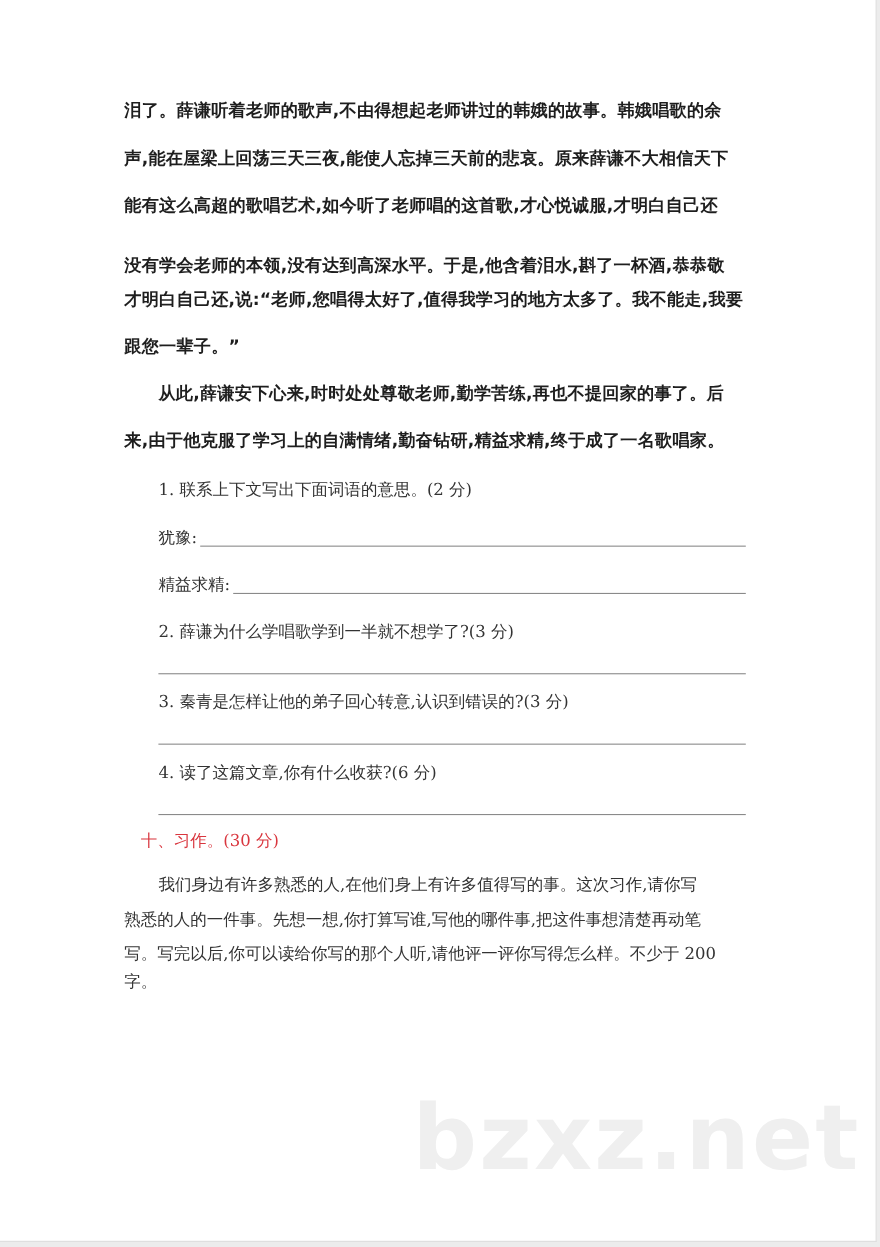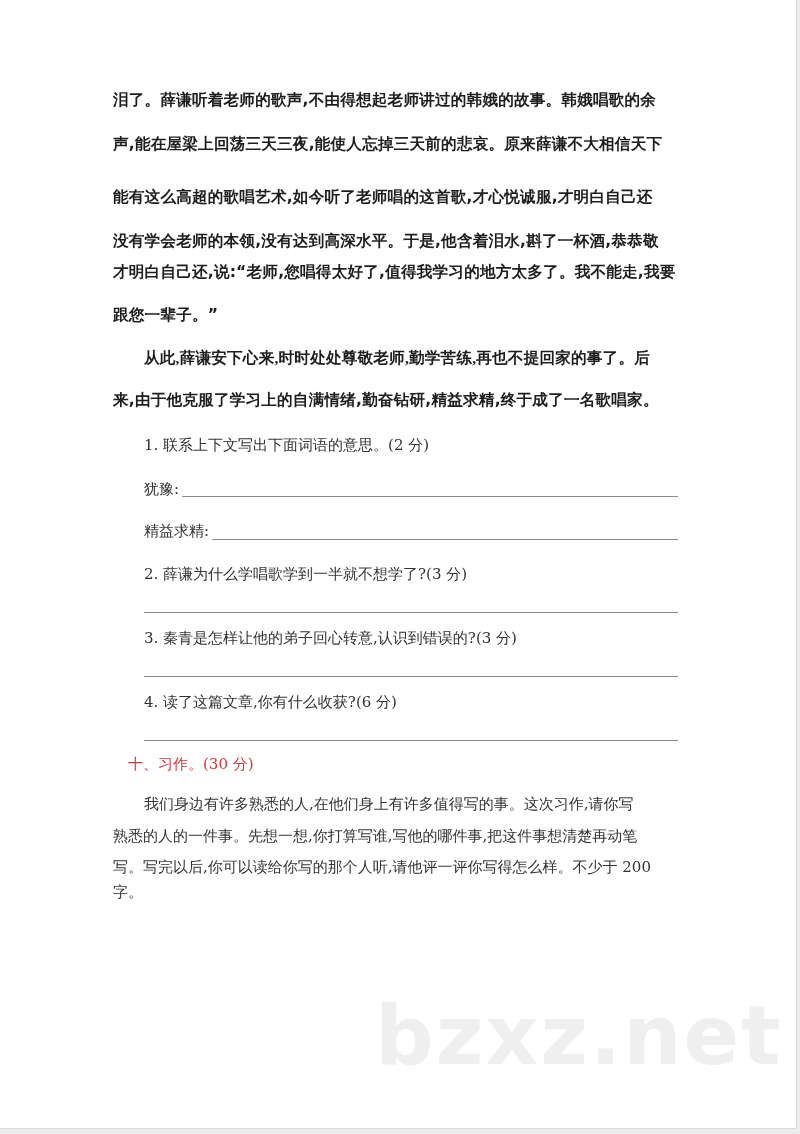--- a/index.html
+++ b/index.html
@@ -8,21 +8,21 @@
     font-family: "DejaVu Sans", "Liberation Sans", sans-serif;
   }
   .page {
     position: absolute; left: 0; top: 0; width: 796px; height: 1128px;
     background: #ffffff; border-right: 1px solid #dcdcdc; border-bottom: 1px solid #dcdcdc;
   }
   .line {
     position: absolute; left: 113px; width: 565px; font-size: 15.6px; color: #1e1e1e;
     font-weight: bold; white-space: nowrap; line-height: 20px; letter-spacing: 0.2px;
   }
-  .indent { padding-left: 31px; font-family: Liberation Serif, serif; }
+  .indent { padding-left: 31px; }
   .q {
     position: absolute; left: 144px; font-size: 15px; color: #333; white-space: nowrap;
     font-family: "DejaVu Serif", "Liberation Serif", serif; line-height: 20px;
   }
   .rule { position: absolute; height: 0; border-top: 1.6px solid #8a8a8a; }
   .heading-red {
     position: absolute; left: 128px; font-size: 15px; color: #d9363e; white-space: nowrap;
     font-family: "DejaVu Serif", "Liberation Serif", serif; line-height: 20px;
   }
   .essay {
@@ -34,21 +34,21 @@
     color: #efefef; font-family: "DejaVu Sans", "Liberation Sans", sans-serif; letter-spacing: 2px;
   }
 </style>
 </head>
 <body>
 
 <div class="page">
 
   <div class="line" style="top:90px">泪了。薛谦听着老师的歌声,不由得想起老师讲过的韩娥的故事。韩娥唱歌的余</div>
   <div class="line" style="top:134px">声,能在屋梁上回荡三天三夜,能使人忘掉三天前的悲哀。原来薛谦不大相信天下</div>
-  <div class="line" style="top:187px">能有这么高超的歌唱艺术,如今听了老师唱的这首歌,才心悦诚服,才明白自己还</div>
+  <div class="line" style="top:177px">能有这么高超的歌唱艺术,如今听了老师唱的这首歌,才心悦诚服,才明白自己还</div>
   <div class="line" style="top:231px">没有学会老师的本领,没有达到高深水平。于是,他含着泪水,斟了一杯酒,恭恭敬</div>
   <div class="line" style="top:262px">才明白自己还,说:“老师,您唱得太好了,值得我学习的地方太多了。我不能走,我要</div>
   <div class="line" style="top:305px">跟您一辈子。”</div>
   <div class="line indent" style="top:348px">从此,薛谦安下心来,时时处处尊敬老师,勤学苦练,再也不提回家的事了。后</div>
   <div class="line" style="top:390px">来,由于他克服了学习上的自满情绪,勤奋钻研,精益求精,终于成了一名歌唱家。</div>
 
   <div class="q" style="top:435px">1. 联系上下文写出下面词语的意思。(2 分)</div>
   <div class="q" style="top:479px">犹豫:</div>
   <div class="rule" style="left:182px; width:496px; top:496px"></div>
   <div class="q" style="top:521px">精益求精:</div>

